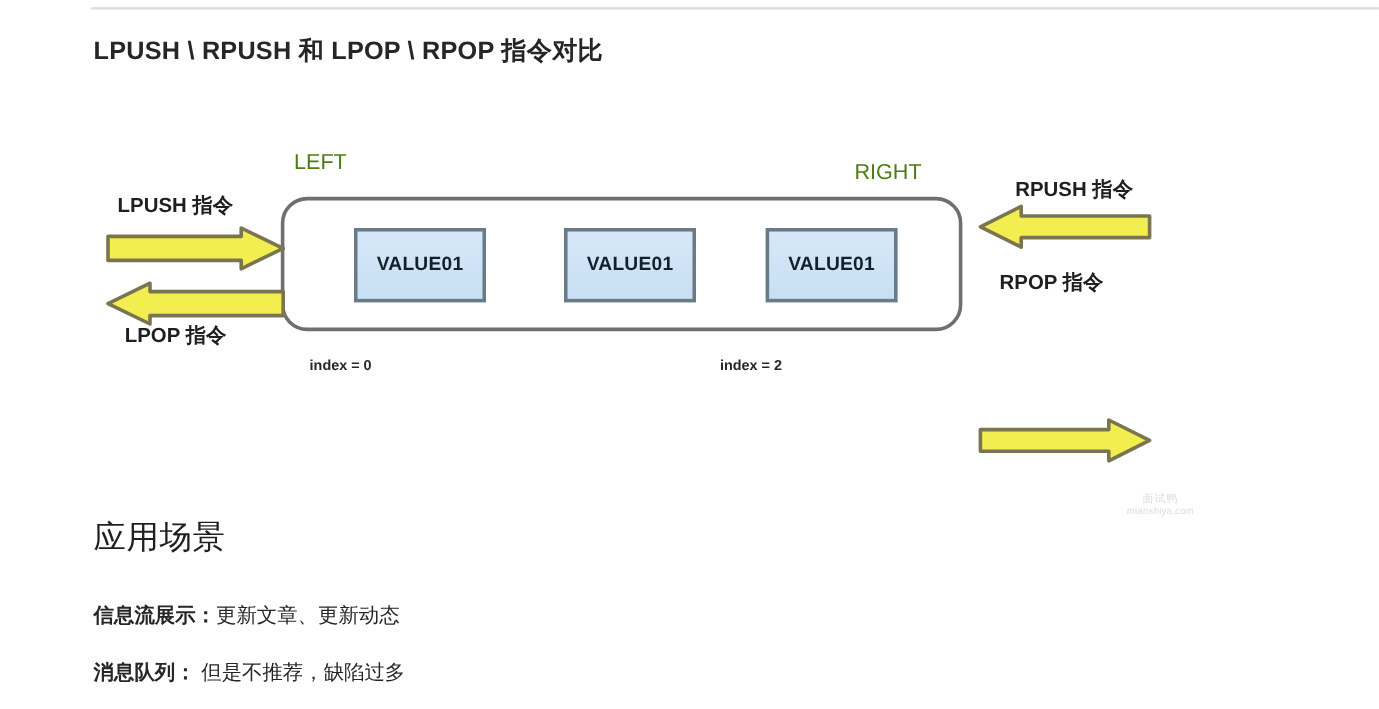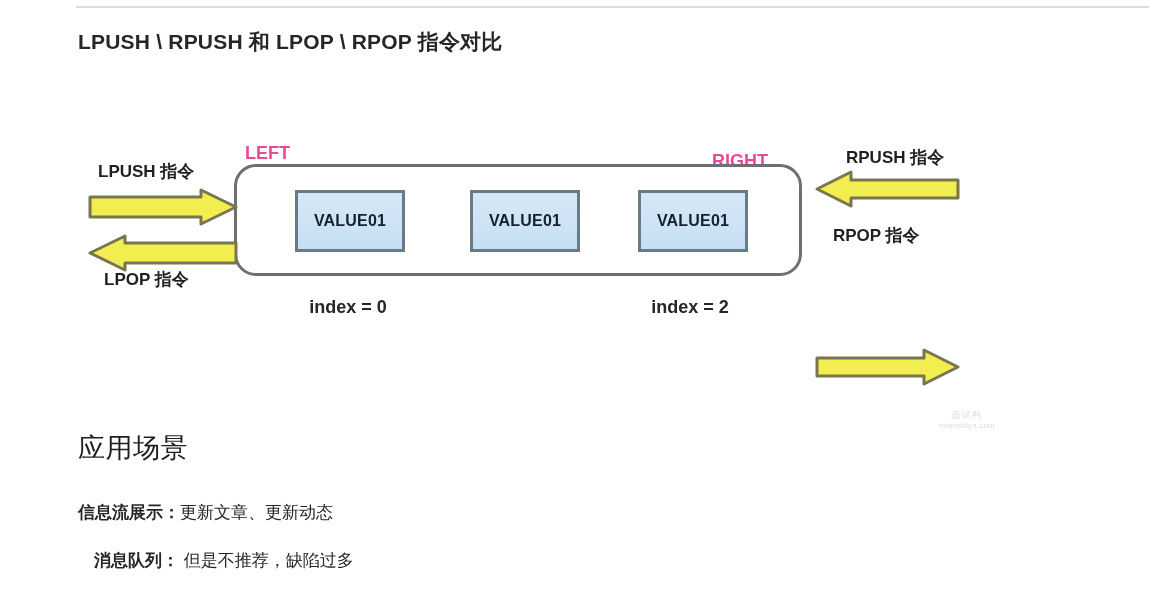--- a/index.html
+++ b/index.html
@@ -58,24 +58,23 @@
     border: 3px solid #6f6f6f;
     border-radius: 22px;
     background: #ffffff;
     box-sizing: border-box;
   }
 
   
   .end-label {
     position: absolute;
     font-size: 18px;
-    font-weight: bold;
-    color: #ec4899;
-    white-space: nowrap;
-    margin-top: 18px;
+    font-weight: normal;
+    color: #4d7c0f;
+    white-space: nowrap;
   }
   .end-label.left  { left: 245px; top: 25px; }
   .end-label.right { left: 712px; top: 33px; }
 
   
   .value-box {
     position: absolute;
     top: 90px;
     width: 110px;
     height: 62px;
@@ -91,25 +90,24 @@
     letter-spacing: 0.2px;
   }
   .value-box.b0 { left: 295px; }
   .value-box.b1 { left: 470px; }
   .value-box.b2 { left: 638px; }
 
   
   .index-label {
     position: absolute;
     top: 197px;
-    font-size: 18px;
+    font-size: 12px;
     font-weight: bold;
     color: #262626;
     white-space: nowrap;
-    text-align: center;
   }
   .index-label.i0 { left: 258px; width: 180px; }
   .index-label.i1 { left: 432px; width: 180px; }
   .index-label.i2 { left: 600px; width: 180px; }
 
   
   .arrow {
     position: absolute;
     display: block;
   }
@@ -158,21 +156,21 @@
     letter-spacing: 0.5px;
   }
   .bullet-line {
     position: absolute;
     left: 78px;
     font-size: 17px;
     color: #262626;
     white-space: nowrap;
   }
   .bullet-line.l1 { top: 501px; text-align: right; }
-  .bullet-line.l2 { top: 549px; margin-left: 16px; }
+  .bullet-line.l2 { top: 549px; }
   .bullet-line .lead { font-weight: bold; }
 </style>
 </head>
 <body>
 
 <div class="top-rule"></div>
 
 <div class="page-title">LPUSH \ RPUSH 和 LPOP \ RPOP 指令对比</div>
 
 <div class="diagram">

